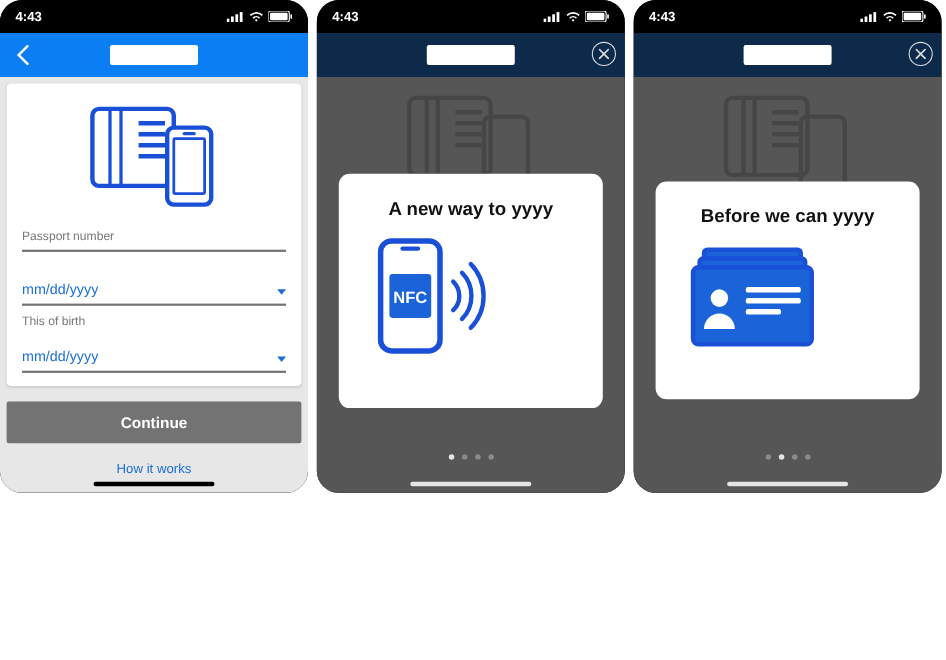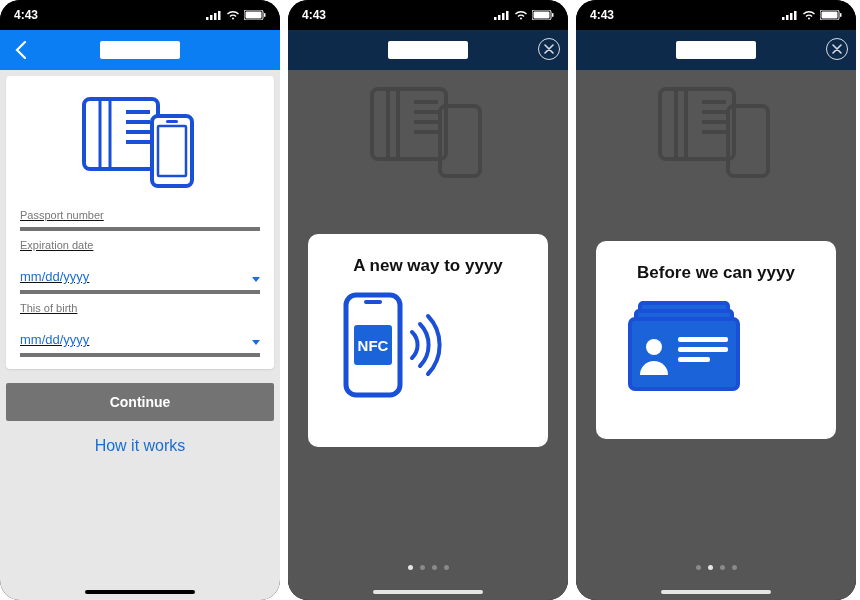--- a/index.html
+++ b/index.html
@@ -6,21 +6,21 @@
   html, body { width: 860px; height: 600px; }
   body {
     display: flex;
     gap: 8px;
     background: #fff;
     font-family: -apple-system, "Helvetica Neue", Arial, sans-serif;
     color: #111;
   }
   .phone {
     width: 280px;
-    height: 600px;
+    height: 448px;
     border-radius: 20px;
     background: #000;
     overflow: hidden;
     position: relative;
     display: flex;
     flex-direction: column;
   }
   
   .status-bar {
     height: 30px;
@@ -72,21 +72,21 @@
     background: #fff;
     border-radius: 4px;
     padding: 8px 14px 12px;
     box-shadow: 0 1px 2px rgba(0,0,0,.1);
   }
   .hero {
     display: flex;
     justify-content: center;
     padding: 10px 0 12px;
   }
-  .field { padding: 8px 0 6px; border-bottom: 4px solid #737373; position: relative; text-decoration: underline; }
+  .field { padding: 8px 0 6px; border-bottom: 2px solid #737373; position: relative; }
   .field-label { font-size: 11px; color: #777; }
   .field-value { font-size: 13px; color: #1a6dd8; margin-top: 18px; }
   .caret {
     position: absolute;
     right: 0;
     bottom: 8px;
     width: 0; height: 0;
     border-left: 4px solid transparent;
     border-right: 4px solid transparent;
     border-top: 5px solid #1a6dd8;
@@ -98,21 +98,21 @@
     border: none;
     width: 100%;
     padding: 11px 0;
     font-size: 14px;
     font-weight: 600;
     border-radius: 2px;
   }
   .how-link {
     text-align: center;
     color: #1a6dd8;
-    font-size: 16px;
+    font-size: 12px;
     margin-top: 16px;
   }
   .home-indicator {
     position: absolute;
     bottom: 6px;
     left: 50%;
     transform: translateX(-50%);
     width: 110px;
     height: 4px;
     border-radius: 3px;
@@ -229,21 +229,20 @@
             <rect x="86" y="26" width="12" height="3" rx="1.5" fill="#1a4fd8" stroke="none"></rect>
             <rect x="78" y="32" width="28" height="50" rx="1" stroke-width="2.5"></rect>
           </g>
         </svg>
       </div>
 
       <div class="field">
         <div class="field-label">Passport number</div>
       </div>
       <div class="field">
-        <div class="field-label">Expiration date</div>
         <div class="field-value">mm/dd/yyyy</div>
         <span class="caret"></span>
       </div>
       <div class="field">
         <div class="field-label">This of birth</div>
         <div class="field-value">mm/dd/yyyy</div>
         <span class="caret"></span>
       </div>
     </div>
 

